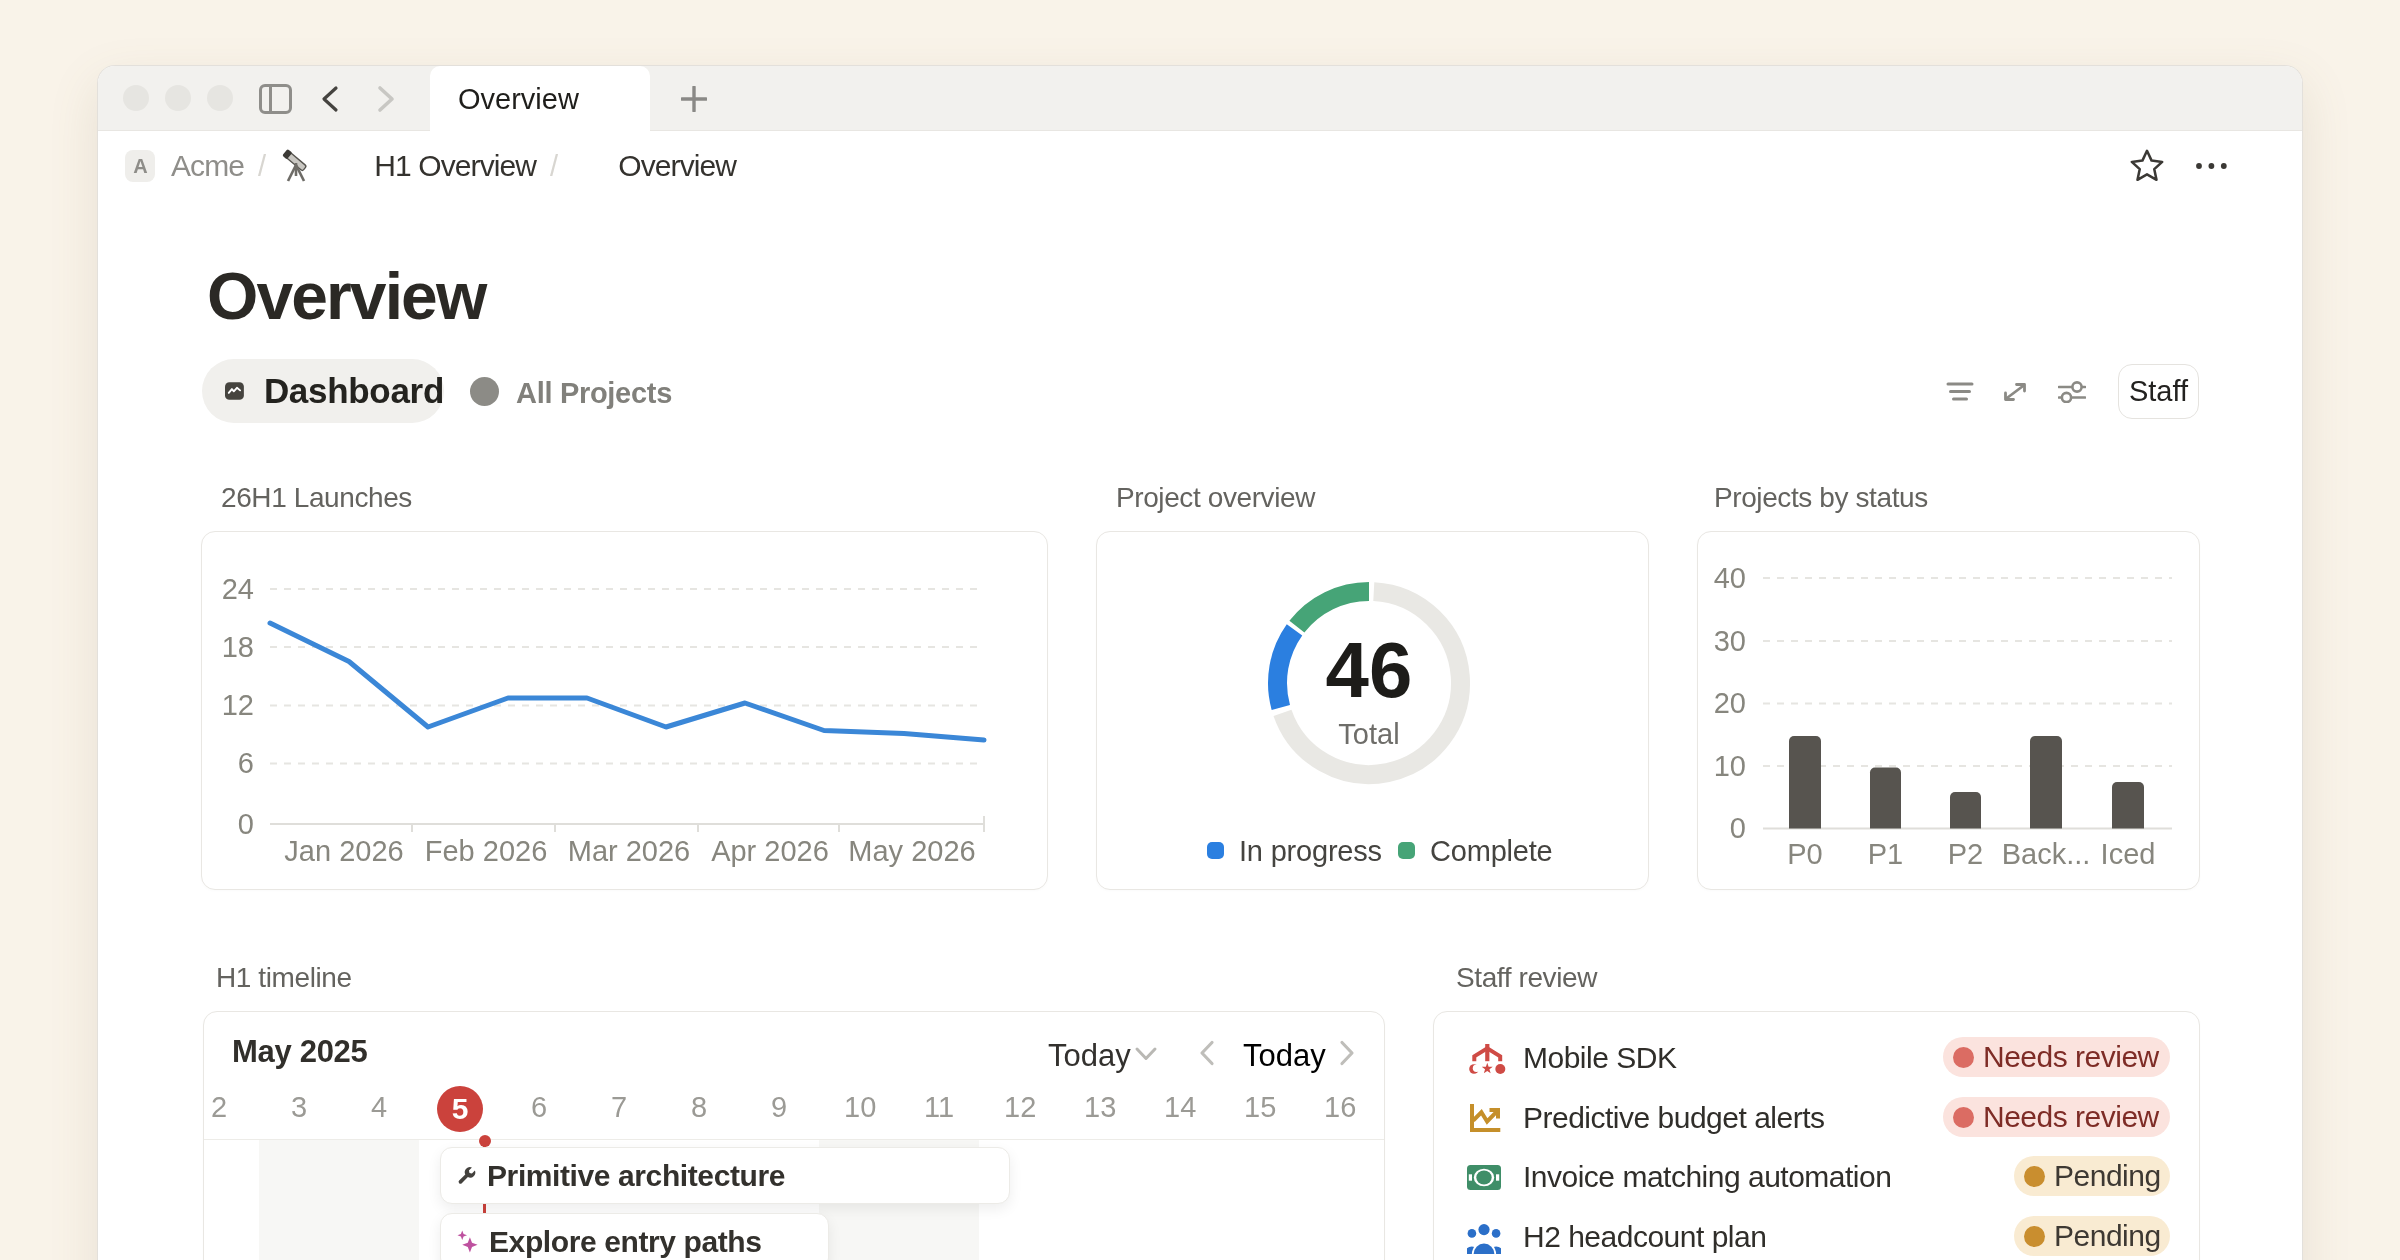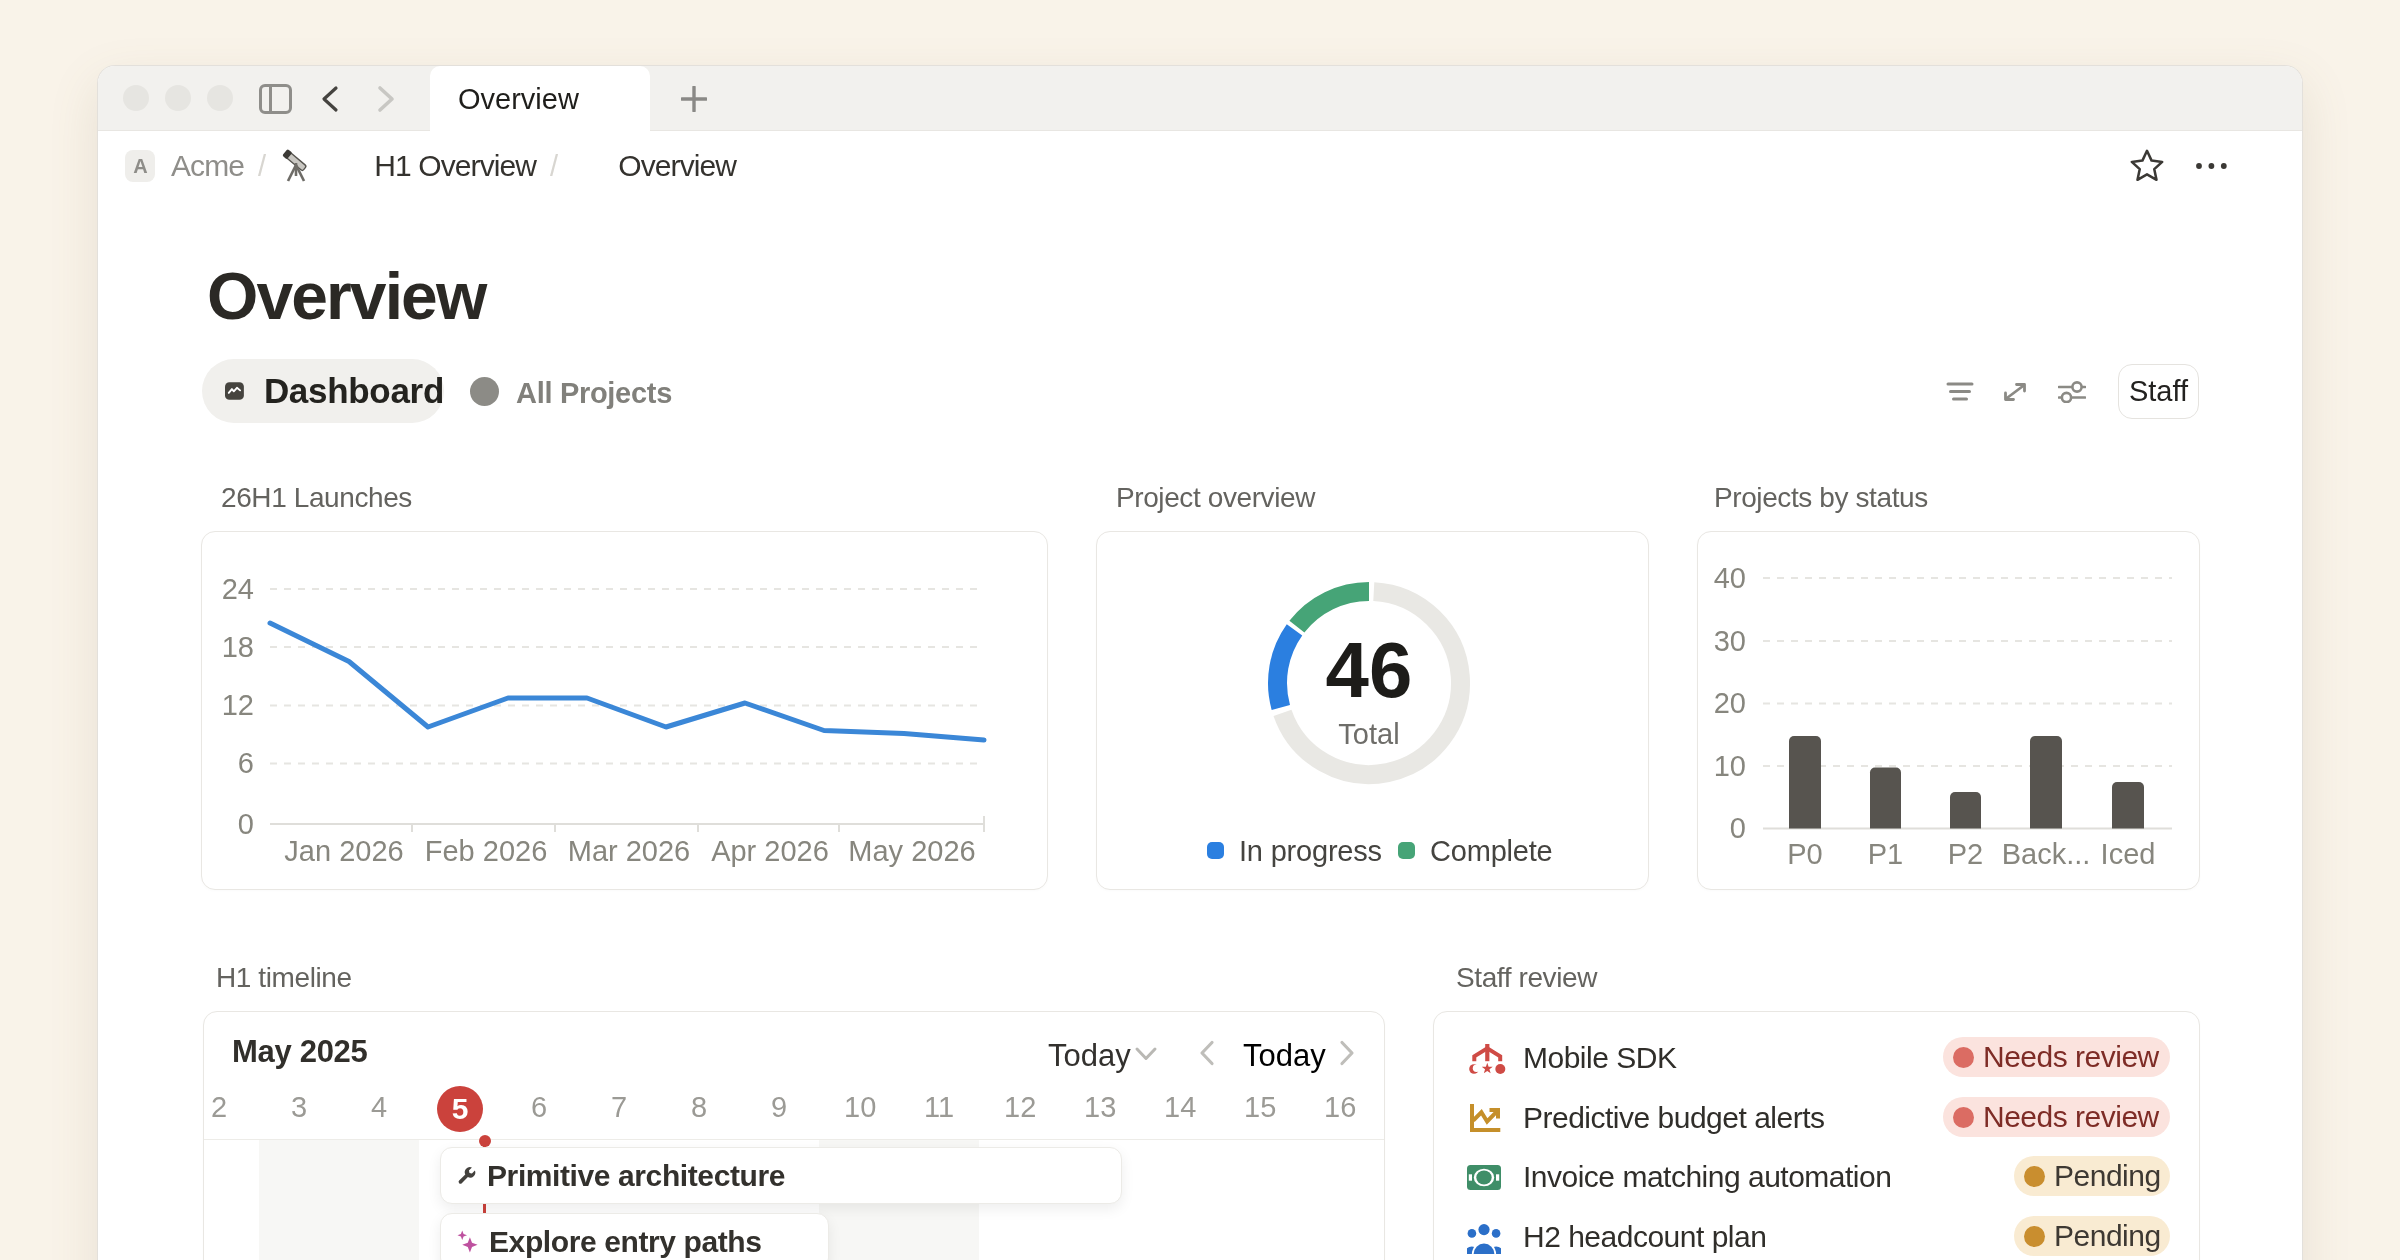--- a/index.html
+++ b/index.html
@@ -251,21 +251,21 @@
     <span class="abs" style="left:1040px;width:30px; text-align:center;">15</span>
     <span class="abs" style="left:1120px;width:30px; text-align:center;">16</span>
   </div>
   <div class="abs" style="left:233px; top:74px; width:46px; height:46px; border-radius:50%; background:#CB423C;
        color:#fff; font-size:30px; font-weight:600; text-align:center; line-height:46px;">5</div>
   <div class="abs" style="left:0; top:127px; width:1182px; height:1px; background:#EDECE8;"></div>
 
   <div class="abs" style="left:279px; top:128px; width:3px; height:272px; background:#CB423C;"></div>
   <div class="abs" style="left:275px; top:123px; width:12px; height:12px; border-radius:50%; background:#CB423C;"></div>
 
-  <div class="evbar" style="left:236px; top:135px; width:682px;">
+  <div class="evbar" style="left:236px; top:135px; width:570px;">
     <svg style="margin-left:15px;" width="21" height="21" viewBox="0 0 24 24">
       <path d="M21.6 6.2a5.9 5.9 0 0 1-8 7.6l-7 7a2.1 2.1 0 0 1-3-3l7-7a5.9 5.9 0 0 1 7.6-8l-3.4 3.4 0.6 2.8 2.8 0.6z" fill="#43413D"></path>
     </svg>
     <span class="txt">Primitive architecture</span>
   </div>
   <div class="evbar" style="left:236px; top:201px; width:389px;">
     <svg style="margin-left:15px;" width="23" height="23" viewBox="0 0 24 24">
       <path d="M14.5 7.5 L16.7 13.3 L22.5 15.5 L16.7 17.7 L14.5 23.5 L12.3 17.7 L6.5 15.5 L12.3 13.3 Z" fill="#BE519F"></path>
       <path d="M6.5 0.5 L7.9 4.1 L11.5 5.5 L7.9 6.9 L6.5 10.5 L5.1 6.9 L1.5 5.5 L5.1 4.1 Z" fill="#BE519F"></path>
     </svg>

